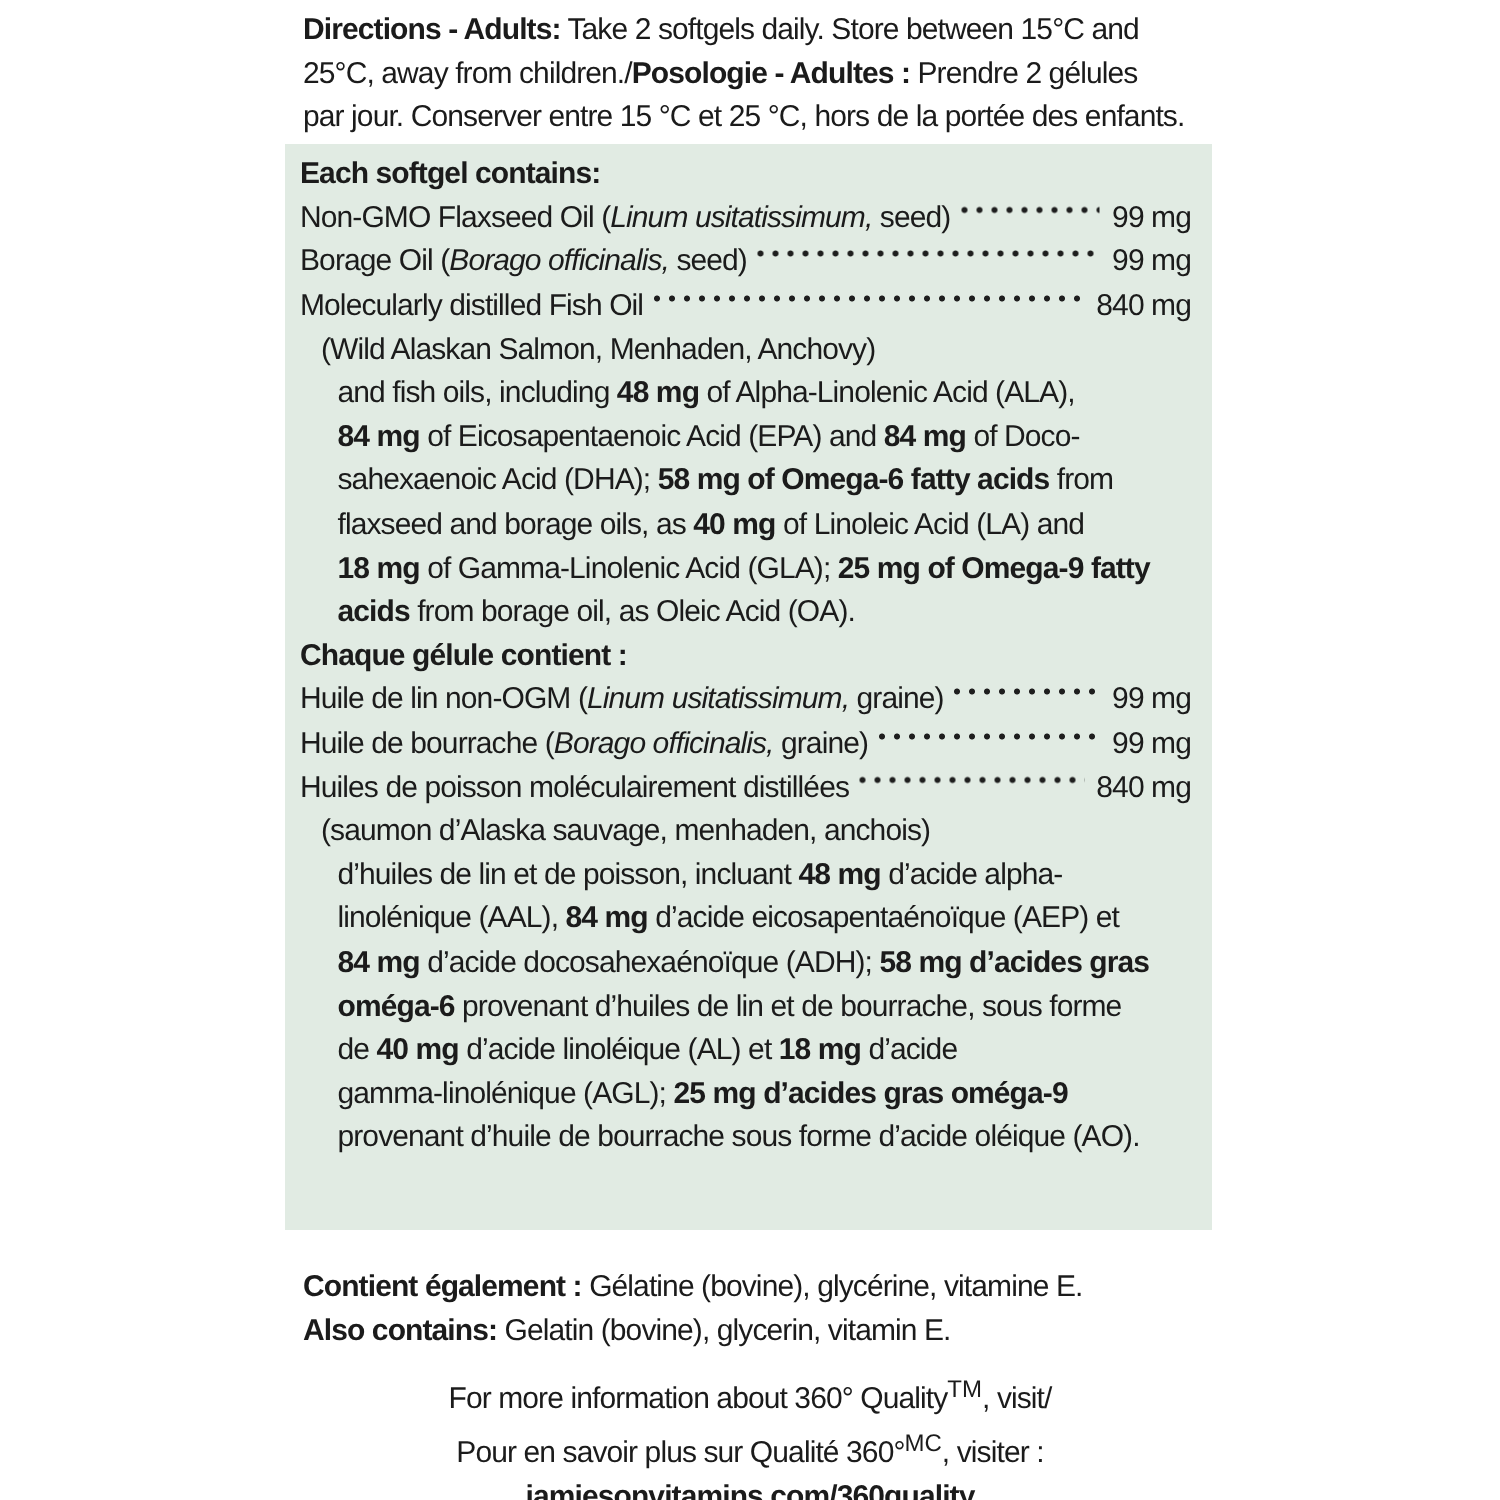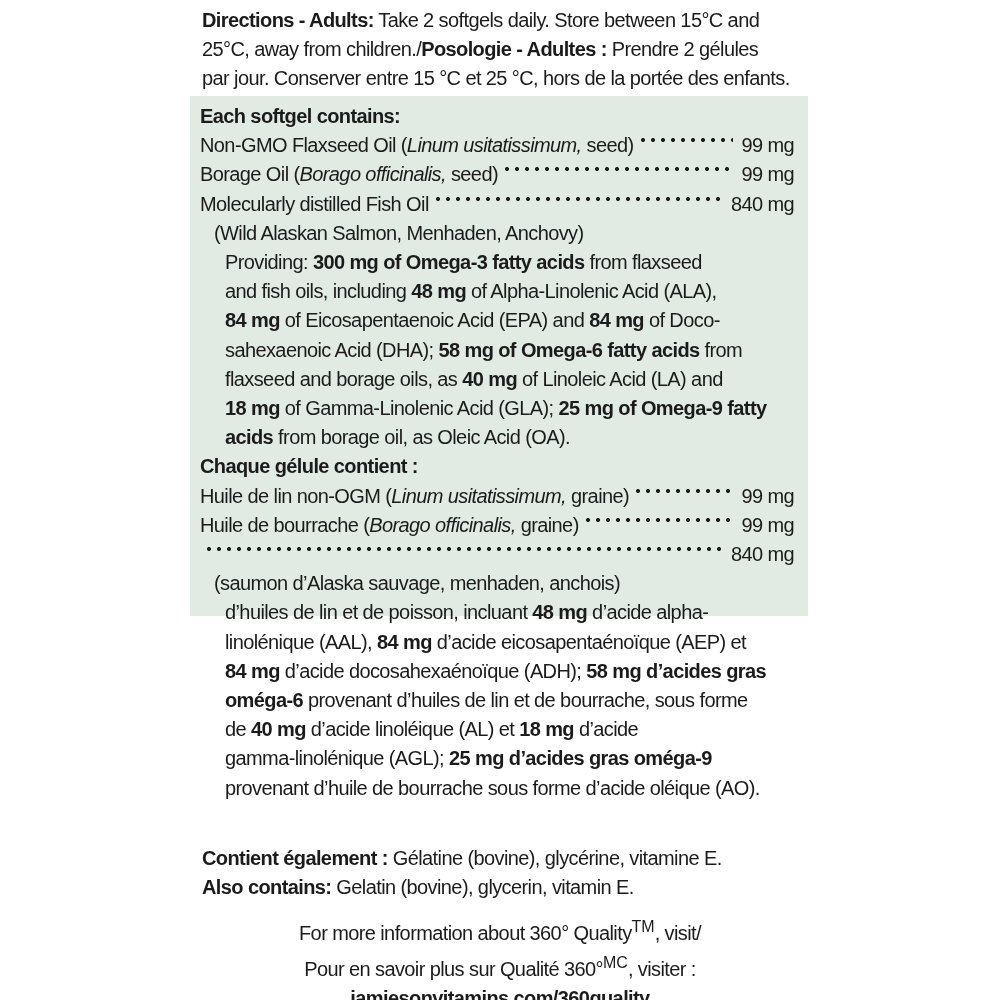--- a/index.html
+++ b/index.html
@@ -9,21 +9,21 @@
     -webkit-font-smoothing:antialiased;overflow:hidden;
   }
   .line{
     white-space:nowrap;font-size:20px;line-height:29px;letter-spacing:-0.6px;
   }
   .b{font-weight:bold;}
   .i{font-style:italic;}
   .sup{vertical-align:super;font-size:16px;letter-spacing:0;}
   .top-block{position:absolute;left:202px;top:6px;width:628px;}
   .panel{
-    position:absolute;left:190px;top:96px;width:618px;height:520px;
+    position:absolute;left:190px;top:96px;width:618px;height:724px;
     box-sizing:border-box;padding:6px 14px 0 10px;background:#e1ebe3;
   }
   .panel .line{line-height:29.2px;}
   .hdr{font-weight:bold;}
   .sub{padding-left:14px;}
   .para{padding-left:25px;}
   .row{display:flex;align-items:flex-start;}
   .row .name{white-space:nowrap;}
   .row .leader{
     flex:1 1 auto;min-width:18px;height:14px;margin:0 8px 0 5px;
@@ -55,39 +55,39 @@
       <span class="name"><span>Borage Oil (</span><span class="i">Borago officinalis,</span><span> seed)</span></span>
       <span class="leader"></span>
       <span class="amount">99 mg</span>
     </div>
     <div class="line row">
       <span class="name"><span>Molecularly distilled Fish Oil</span></span>
       <span class="leader"></span>
       <span class="amount">840 mg</span>
     </div>
     <div class="line sub"><span>(Wild Alaskan Salmon, Menhaden, Anchovy)</span></div>
-    <div class="line para"><span>Providing: </span><span class="b">300 mg of Omega-3 fatty acids</span><span> from flaxseed</span></div>
     <div class="line para"><span>and fish oils, including </span><span class="b">48 mg</span><span> of Alpha-Linolenic Acid (ALA),</span></div>
     <div class="line para"><span class="b">84 mg</span><span> of Eicosapentaenoic Acid (EPA) and </span><span class="b">84 mg</span><span> of Doco-</span></div>
     <div class="line para"><span>sahexaenoic Acid (DHA); </span><span class="b">58 mg of Omega-6 fatty acids</span><span> from</span></div>
     <div class="line para"><span>flaxseed and borage oils, as </span><span class="b">40 mg</span><span> of Linoleic Acid (LA) and</span></div>
     <div class="line para"><span class="b">18 mg</span><span> of Gamma-Linolenic Acid (GLA); </span><span class="b">25 mg of Omega-9 fatty</span></div>
     <div class="line para"><span class="b">acids</span><span> from borage oil, as Oleic Acid (OA).</span></div>
     <div class="line hdr"><span class="b">Chaque gélule contient :</span></div>
     <div class="line row">
       <span class="name"><span>Huile de lin non-OGM (</span><span class="i">Linum usitatissimum,</span><span> graine)</span></span>
       <span class="leader"></span>
       <span class="amount">99 mg</span>
     </div>
     <div class="line row">
       <span class="name"><span>Huile de bourrache (</span><span class="i">Borago officinalis,</span><span> graine)</span></span>
       <span class="leader"></span>
       <span class="amount">99 mg</span>
     </div>
     <div class="line row">
+      <span class="name"><span>Huiles de poisson moléculairement distillées</span></span>
       <span class="leader"></span>
       <span class="amount">840 mg</span>
     </div>
     <div class="line sub"><span>(saumon d’Alaska sauvage, menhaden, anchois)</span></div>
     <div class="line para"><span>d’huiles de lin et de poisson, incluant </span><span class="b">48 mg</span><span> d’acide alpha-</span></div>
     <div class="line para"><span>linolénique (AAL), </span><span class="b">84 mg</span><span> d’acide eicosapentaénoïque (AEP) et</span></div>
     <div class="line para"><span class="b">84 mg</span><span> d’acide docosahexaénoïque (ADH); </span><span class="b">58 mg d’acides gras</span></div>
     <div class="line para"><span class="b">oméga-6</span><span> provenant d’huiles de lin et de bourrache, sous forme</span></div>
     <div class="line para"><span>de </span><span class="b">40 mg</span><span> d’acide linoléique (AL) et </span><span class="b">18 mg</span><span> d’acide</span></div>
     <div class="line para"><span>gamma-linolénique (AGL); </span><span class="b">25 mg d’acides gras oméga-9</span></div>

